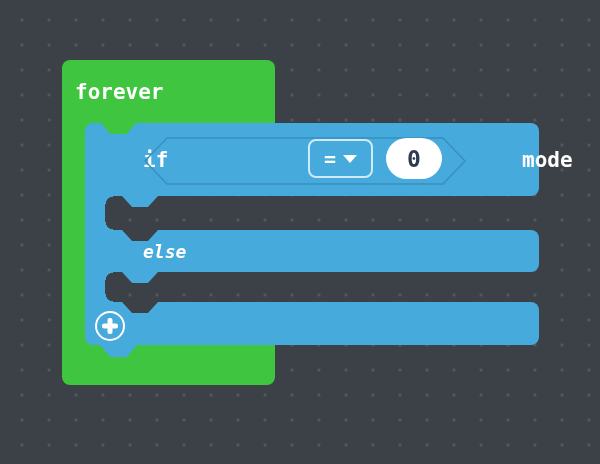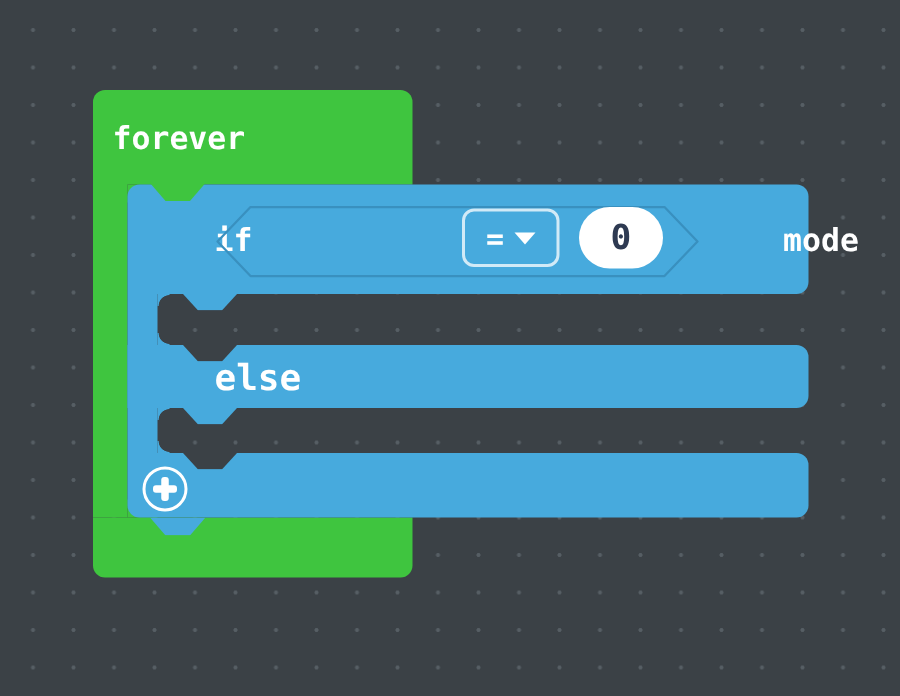--- a/index.html
+++ b/index.html
@@ -39,21 +39,21 @@
   .tab-green-top{left:100px;top:122px;width:37px;height:12px;background:#3fc53f;}
   .tab-blue-1{left:122px;top:196px;width:36px;height:11px;background:#47aadd;}
   .slot-1{left:122px;top:230px;width:36px;height:11px;background:#3b4146;}
   .tab-blue-2{left:122px;top:272px;width:36px;height:11px;background:#47aadd;}
   .slot-2{left:122px;top:302px;width:36px;height:11px;background:#3b4146;}
   .tab-blue-bottom{left:100px;top:345px;width:37px;height:12px;background:#47aadd;}
   
   .kw{color:#fff;font-weight:bold;font-size:21px;line-height:22px;margin-left:44px;}
   .if-label{left:99px;top:149px;}
   .then-label{left:478px;top:149px;}
-  .else-label{left:99px;top:241px;font-size:24px;}
+  .else-label{left:99px;top:241px;font-size:18px;font-style:italic;}
   .cond-svg{left:140px;top:132px;}
   .mode-pill{
     left:178px;top:138px;width:125px;height:45px;border-radius:23px;
     background:#e95b6f;box-shadow:inset 0 -3px 0 rgba(0,0,0,0.16);
     display:flex;align-items:center;justify-content:center;gap:10px;
   }
   .mode-label{color:#fff;font-weight:bold;font-size:21px;line-height:22px;}
   .eq-field{
     left:308px;top:139px;width:65px;height:39px;box-sizing:border-box;
     border:2px solid rgba(255,255,255,0.75);border-radius:8px;

